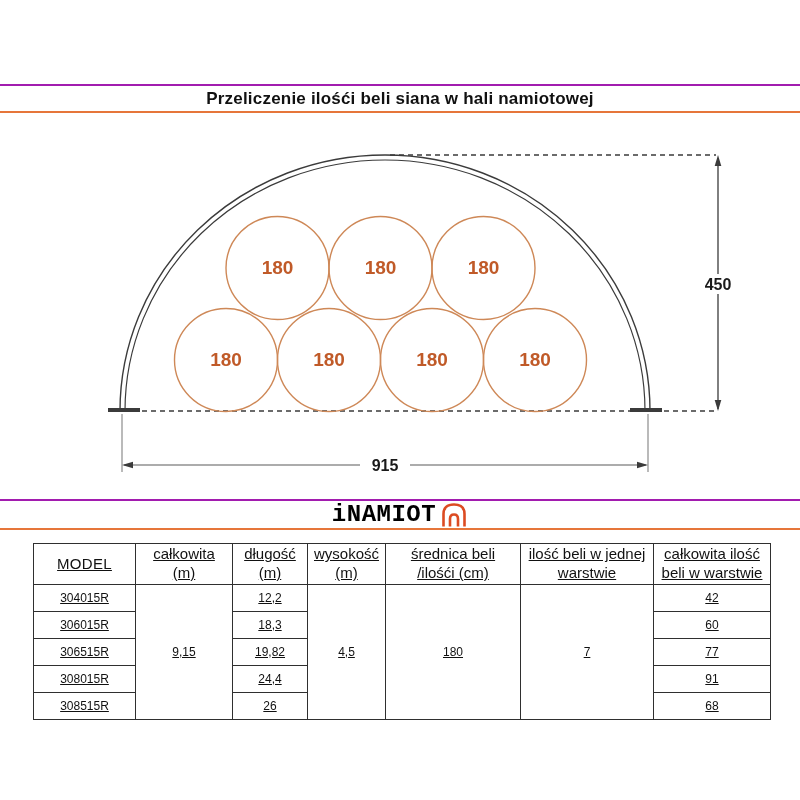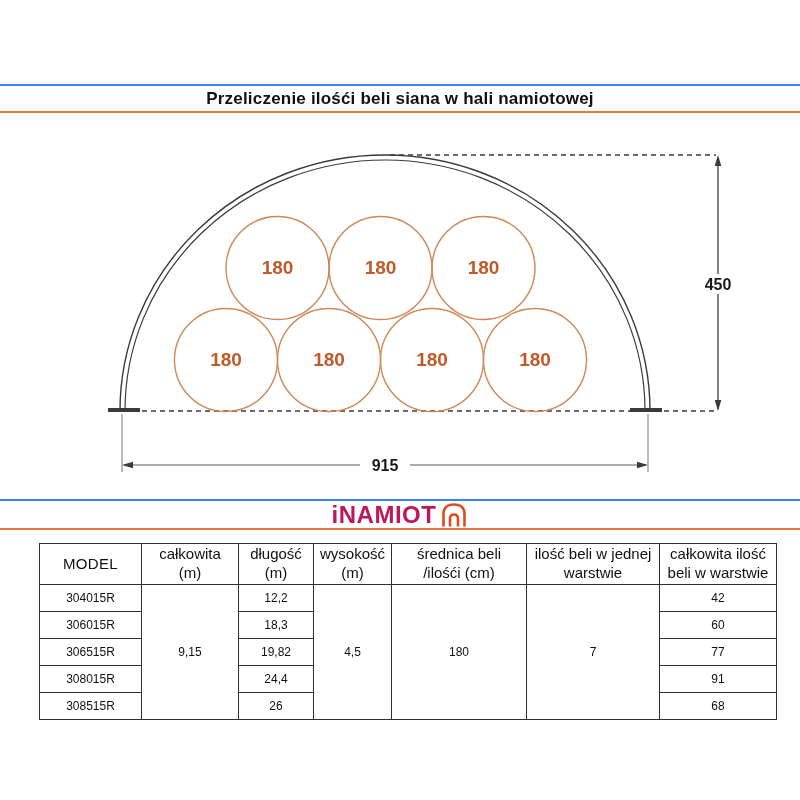--- a/index.html
+++ b/index.html
@@ -1,26 +1,26 @@
 <!DOCTYPE html>
 <html><head>
 <meta charset="utf-8">
 <style>
   html,body{margin:0;padding:0;background:#fff;}
   .page{position:relative;width:800px;height:800px;background:#ffffff;overflow:hidden;
         font-family:"Liberation Sans",sans-serif;color:#111;}
   .band{position:absolute;left:0;width:800px;display:flex;align-items:center;justify-content:center;
-        border-top:2px solid #3b82f6;border-bottom:2px solid #E6763A;box-sizing:border-box;}
+        border-top:2px solid #a21caf;border-bottom:2px solid #E6763A;box-sizing:border-box;}
   .title-band{top:84px;height:29px;}
   .title-band .t{font-size:17px;font-weight:bold;letter-spacing:.2px;}
   .logo-band{top:499px;height:31px;}
   .logo-wrap{display:flex;align-items:center;gap:4px;}
-  .logo-text{font-family:Liberation Sans, sans-serif;font-weight:bold;font-size:24px;letter-spacing:.5px;color:#be185d;}
+  .logo-text{font-family:Liberation Mono, monospace;font-weight:bold;font-size:24px;letter-spacing:.5px;color:#000000;}
   .diagram{position:absolute;left:0;top:130px;width:800px;height:360px;}
-  .tbl-wrap{position:absolute;left:39px;top:543px;}
+  .tbl-wrap{position:absolute;left:33px;top:543px;text-decoration:underline;}
   table.spec{border-collapse:collapse;table-layout:fixed;width:737px;}
   table.spec td,table.spec th{border:1.6px solid #2f2f2f;text-align:center;vertical-align:middle;
         padding:0;font-weight:normal;line-height:1.25;}
   table.spec th{height:40px;font-size:15px;}
   table.spec td{height:26px;font-size:12px;}
   td.model{font-weight:bold;font-size:16px;}
   th.model-h{font-weight:bold;font-size:15px;letter-spacing:.3px;}
   .hl2{font-size:15px;}
 </style>
 </head>

